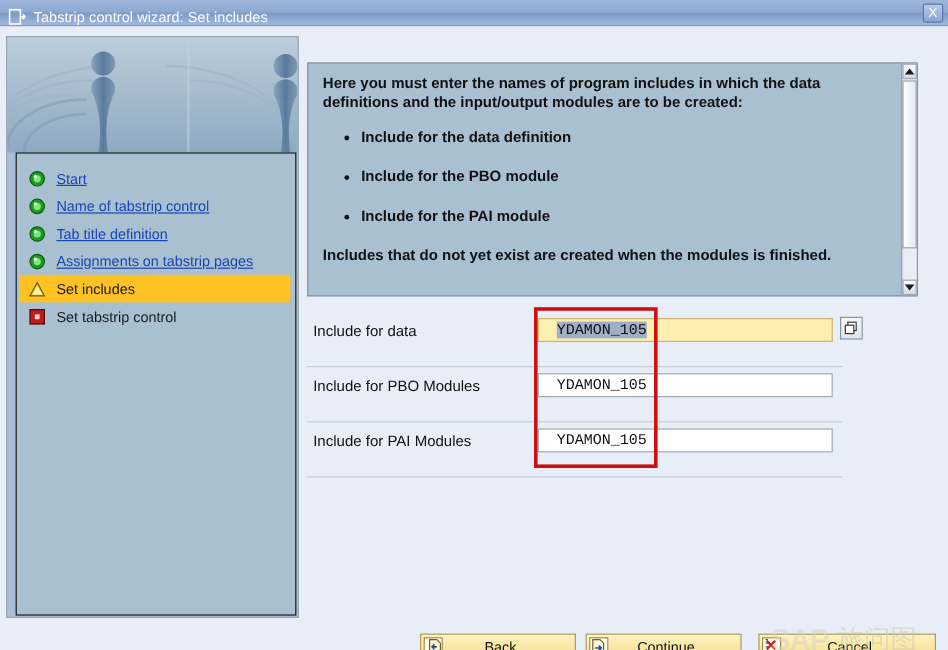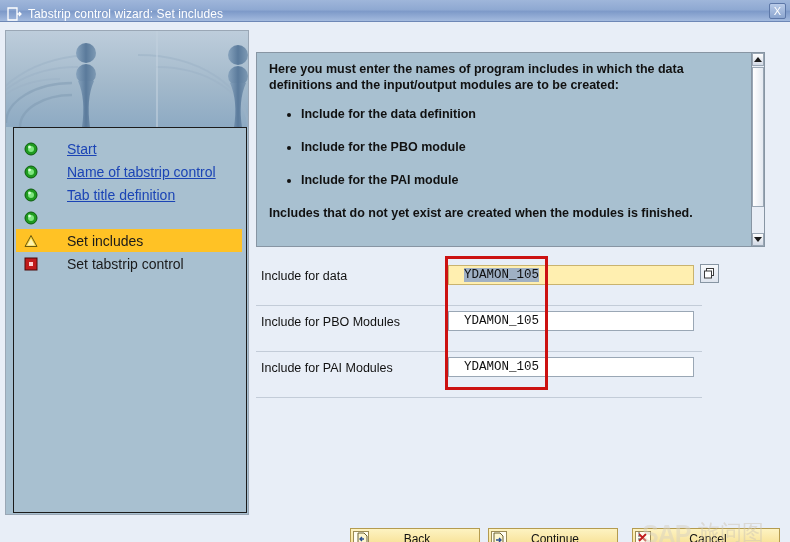--- a/index.html
+++ b/index.html
@@ -101,24 +101,23 @@
     padding-left: 10px;
     box-sizing: border-box;
   }
   .step-ico {
     width: 14px; height: 14px;
     margin-right: 9px;
     flex: none;
     display: block;
   }
   .step-label {
-    font-size: 14px;
+    font-size: 12px;
     color: #1a1a1a;
     white-space: nowrap;
-    margin-left: 20px;
   }
   .step.link .step-label {
     color: #1b44b5;
     text-decoration: underline;
     cursor: pointer;
   }
   .step.current {
     background: #ffc225;
     margin-left: 2px;
     margin-right: 2px;
@@ -420,20 +419,21 @@
         </div>
 
         <div class="step link">
           <span class="step-ico">
             <svg width="14" height="14" viewBox="0 0 14 14">
               <circle cx="7" cy="7" r="6" fill="#1f9b1f" stroke="#0c5c0c" stroke-width="1"></circle>
               <circle cx="7" cy="7" r="3" fill="#7ee67e"></circle>
               <circle cx="5.5" cy="5" r="1.4" fill="#d8ffd8"></circle>
             </svg>
           </span>
+          <span class="step-label">Assignments on tabstrip pages</span>
         </div>
 
         <div class="step current">
           <span class="step-ico">
             <svg width="14" height="14" viewBox="0 0 14 14">
               <path d="M7 1.5 L13 12.5 L1 12.5 Z" fill="#f5d23a" stroke="#6b5a10" stroke-width="1"></path>
               <path d="M7 4.5 L11 11.5 L3 11.5 Z" fill="#fff3b0"></path>
             </svg>
           </span>
           <span class="step-label">Set includes</span>

